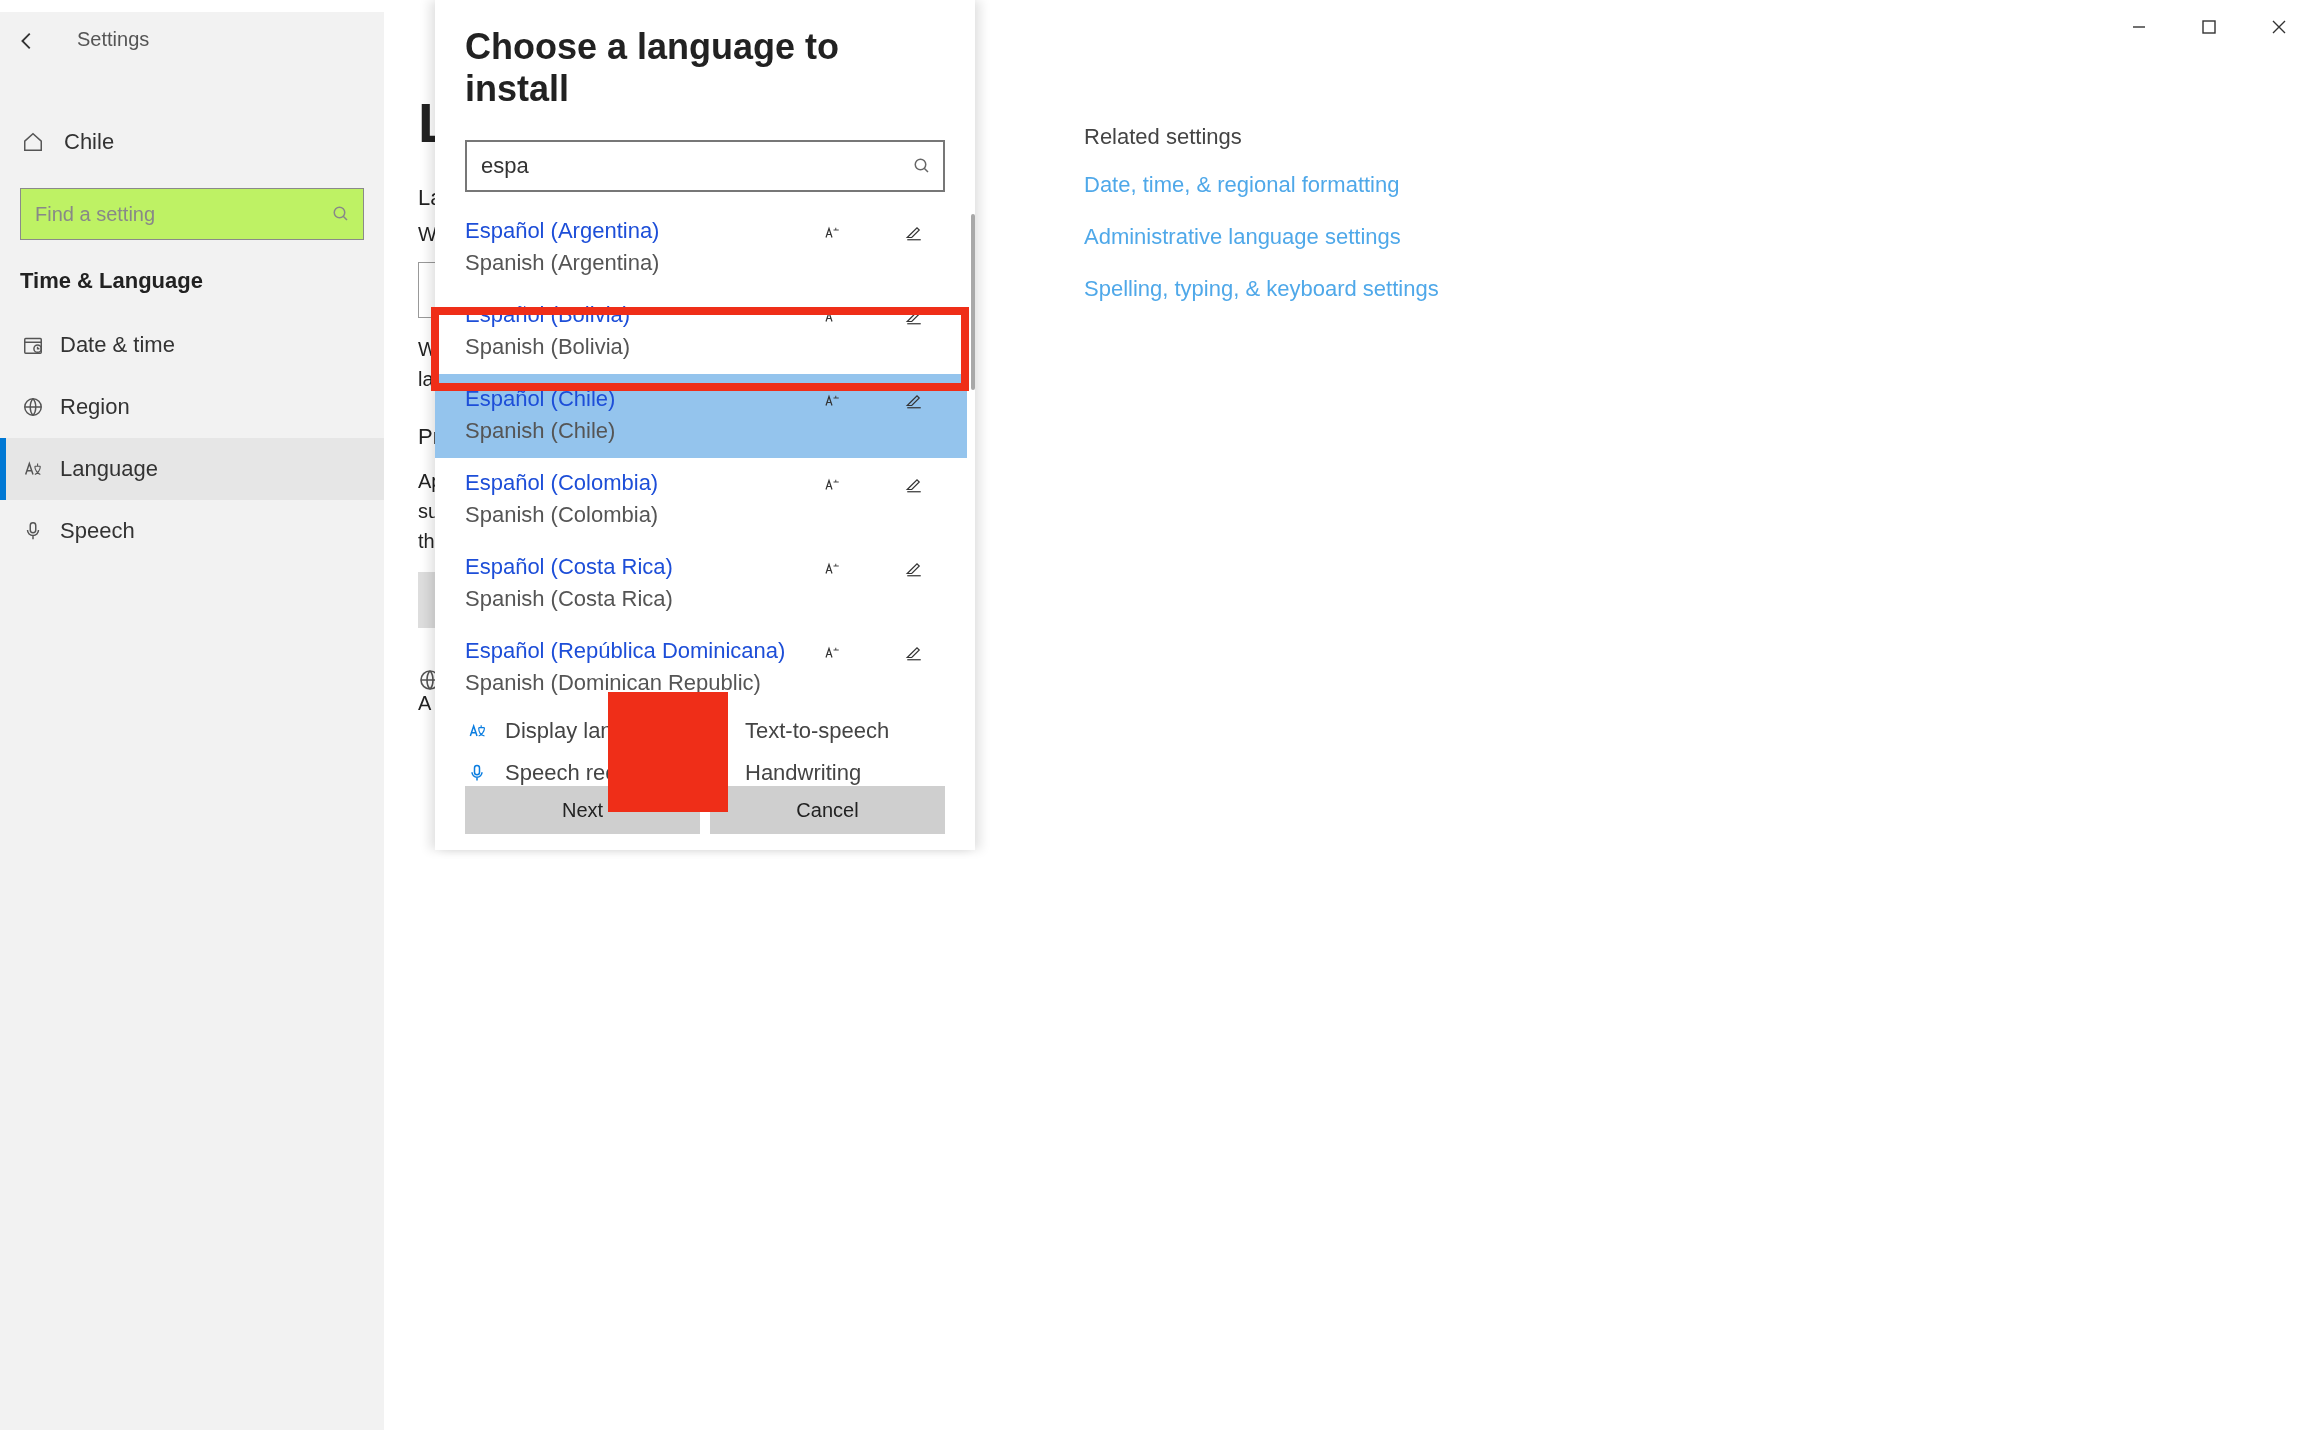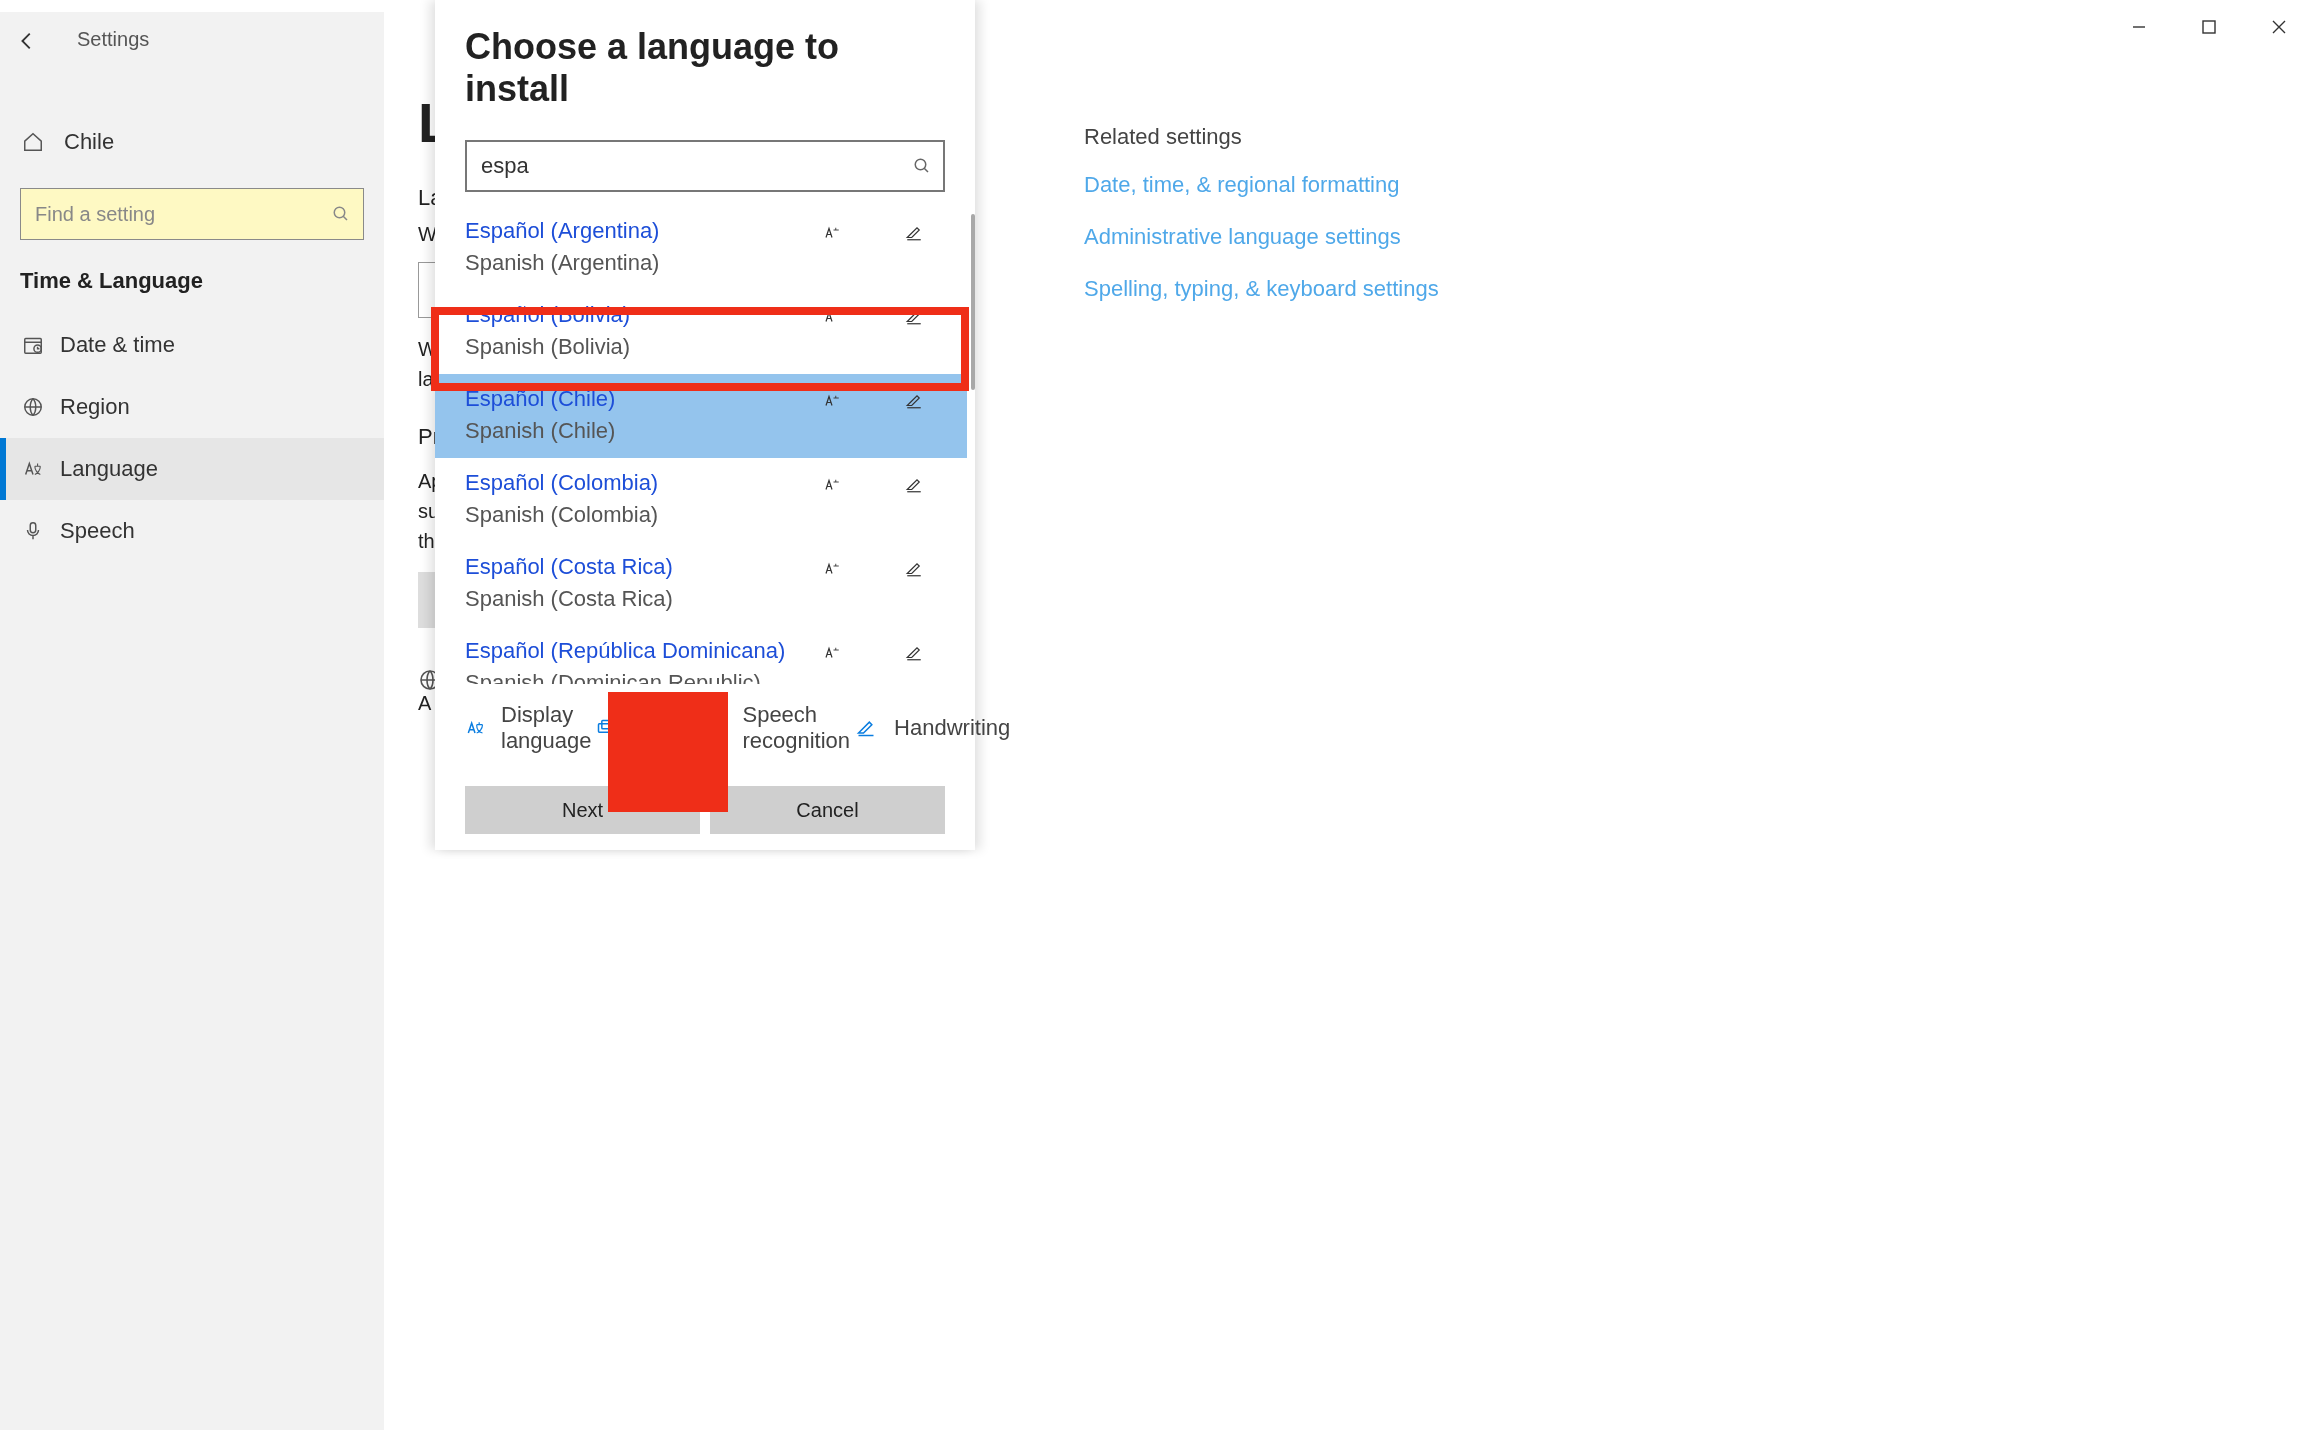--- a/index.html
+++ b/index.html
@@ -9,21 +9,21 @@
   .window-controls { position: absolute; top: 8px; right: 0; display: flex; }
   .wc-btn { width: 70px; height: 38px; display: flex; align-items: center; justify-content: center; font-size: 22px; color: #333; cursor: default; }
 
   
   .sidebar { position: absolute; left: 0; top: 12px; width: 384px; height: 100%; background: #f2f2f2; padding-top: 10px; }
   .back-btn { width: 54px; height: 38px; display: flex; align-items: center; justify-content: center; font-size: 24px; color: #333; }
   .settings-title { position: absolute; left: 77px; top: 16px; font-size: 20px; color: #555; }
   .nav-home { display:flex; align-items:center; gap:18px; padding: 0 20px; height:60px; margin-top:52px; color:#333; font-size:22px; }
   .nav-home .ic { width:26px; display:flex; justify-content:center; color:#555; }
   .search-wrap { margin: 16px 20px 28px; position:relative; }
-  .search-wrap input { width: 100%; height: 52px; border: 1px solid #8a8a8a; background:#fef9c3; padding: 0 44px 0 14px; font-size: 20px; color:#333; }
+  .search-wrap input { width: 100%; height: 52px; border: 1px solid #8a8a8a; background:#bef264; padding: 0 44px 0 14px; font-size: 20px; color:#333; }
   .search-wrap input::placeholder { color:#888; }
   .search-wrap .sic { position:absolute; right:14px; top:50%; transform:translateY(-50%); color:#888; font-size:18px; }
   .group-header { padding: 0 20px 20px; font-size: 22px; font-weight: 600; color:#222; }
   .nav-item { display:flex; align-items:center; gap:14px; height:62px; padding: 0 20px; font-size:22px; color:#333; }
   .nav-item .ic { width:26px; display:flex; justify-content:center; color:#555; font-size:22px; }
   .nav-item.active { background:#e6e6e6; position:relative; }
   .nav-item.active::before { content:""; position:absolute; left:0; top:0; bottom:0; width:6px; background:#0078d4; }
 
   
   .main { position:absolute; left:384px; top:0; right:0; bottom:0; padding: 90px 40px 0 34px; }
@@ -55,21 +55,21 @@
   .lang-item .english { font-size:22px; color:#555; margin-top:6px; }
   .lang-item .icons { position:absolute; top:18px; right:40px; display:flex; gap:56px; color:#333; }
   .lang-item .icons span { display:inline-flex; align-items:center; justify-content:center; width:26px; font-size:18px; }
   .lang-item.selected { background:#94c4ed; }
 
   
   .red-box { position:absolute; border:8px solid #ef2e18; pointer-events:none; }
 
   
   .dlg-footer { position:absolute; left:0; right:0; bottom:0; background:#fff; padding: 18px 30px 16px; }
-  .legend { display:grid; grid-template-columns: 1fr 1fr 1fr 1fr; row-gap: 28px; margin-bottom: 32px; }
+  .legend { display:grid; grid-template-columns: 1fr 1fr; row-gap: 16px; }
   .legend .leg-item { display:flex; align-items:center; gap:16px; font-size:22px; color:#444; }
   .legend .leg-icon { width:24px; display:flex; justify-content:center; color:#0a7de0; font-size:20px; }
   .btn-row { display:flex; gap:10px; }
   .btn { flex:1; height:48px; background:#cfcfcf; border:none; font-size:20px; color:#222; }
 
   
   .arrow-svg { position:absolute; pointer-events:none; }
 
   
   svg { display:block; }

